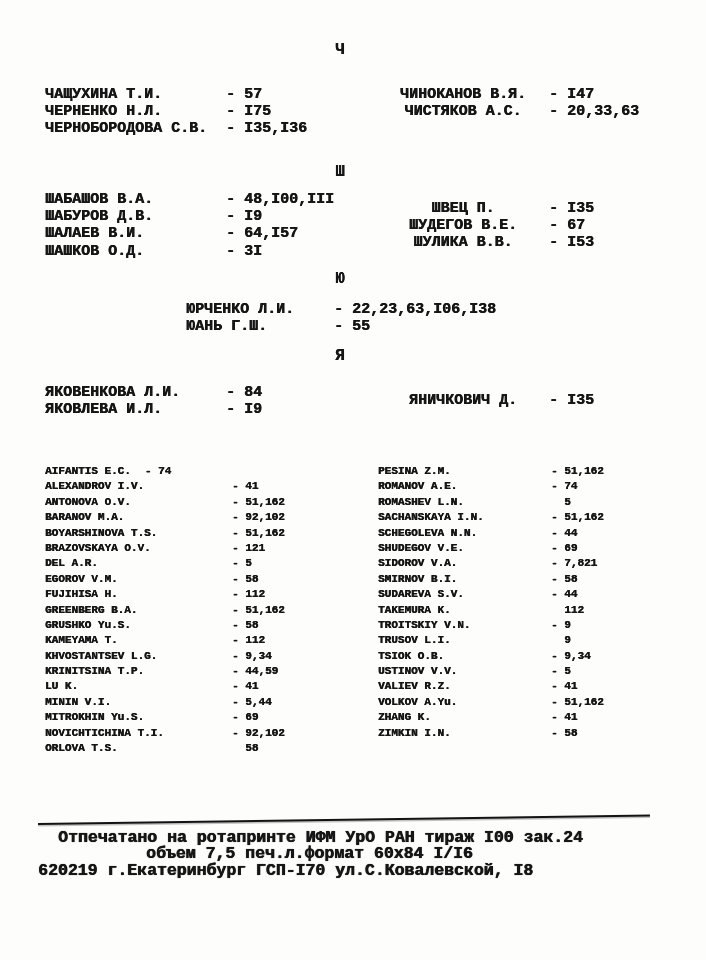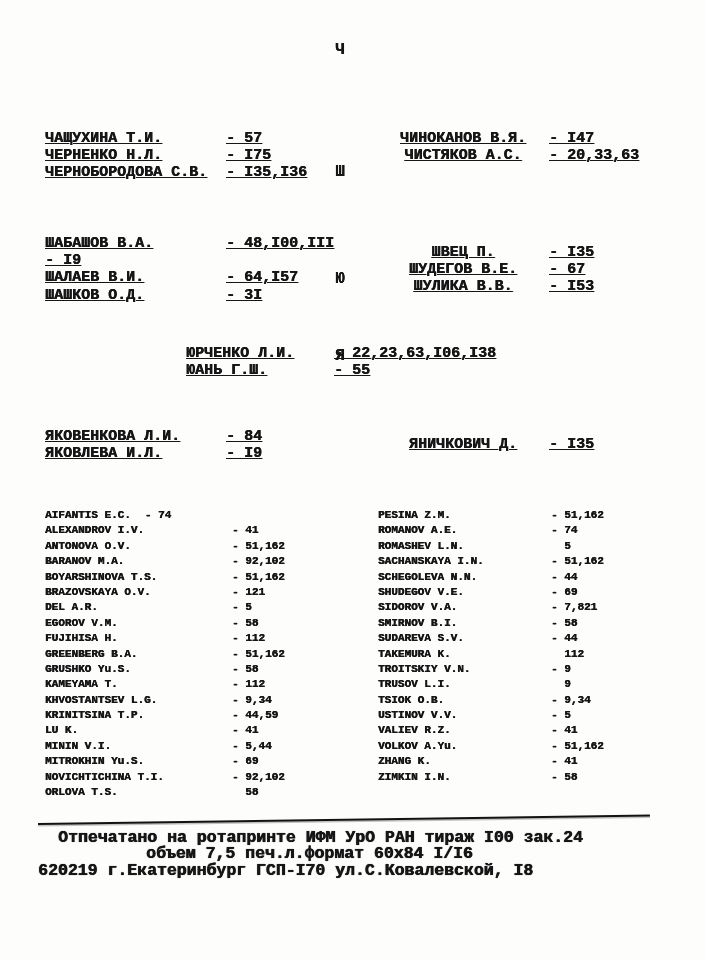--- a/index.html
+++ b/index.html
@@ -17,24 +17,24 @@
     font-weight:bold;
     text-shadow:0.4px 0 0 currentColor, 0 0 0.6px rgba(20,20,20,.55);
     letter-spacing:0;
   }
   .hdr{
     position:absolute;left:0;width:680px;text-align:center;
     font-size:16px;line-height:16px;
   }
   .col{position:absolute;}
   .row{display:flex;align-items:baseline;}
-  .cyr .row{height:17.2px;font-size:15px;line-height:17px;text-decoration:underline;}
+  .cyr .row{height:17.2px;font-size:15px;line-height:17px;}
   .lat .row{height:15.4px;font-size:11px;line-height:15px;}
   .nm{flex:0 0 auto;white-space:pre;}
-  .pg{white-space:pre;margin-top:44px;}
+  .pg{white-space:pre;}
   .c-left  .nm{width:181px;}
   .c-right .nm{width:172px;text-align:center;}
   .yu      .nm{width:148px;}
   .lat-left  .nm{width:187px;}
   .lat-right .nm{width:173px;}
   .row.inline .nm{width:auto;padding-right:14px;}
   .footer-line{position:absolute;font-size:16.5px;line-height:17px;white-space:pre;
     text-shadow:0.6px 0 0 currentColor, 0 0 1px rgba(10,10,10,.7);}
   .rule{
     position:absolute;left:38px;top:823px;width:612px;height:2.4px;
@@ -79,20 +79,21 @@
       </div>
     </div>
 
   <div class="col cyr c-left tw" style="top:191px;left:45px">
 
   <div class="row">
         <span class="nm">ШАБАШОВ В.А.</span>
         <span class="pg">- 48,I00,III</span>
       </div>
       <div class="row">
+        <span class="nm">ШАБУРОВ Д.В.</span>
         <span class="pg">- I9</span>
       </div>
       <div class="row">
         <span class="nm">ШАЛАЕВ В.И.</span>
         <span class="pg">- 64,I57</span>
       </div>
       <div class="row">
         <span class="nm">ШАШКОВ О.Д.</span>
         <span class="pg">- 3I</span>
       </div>

